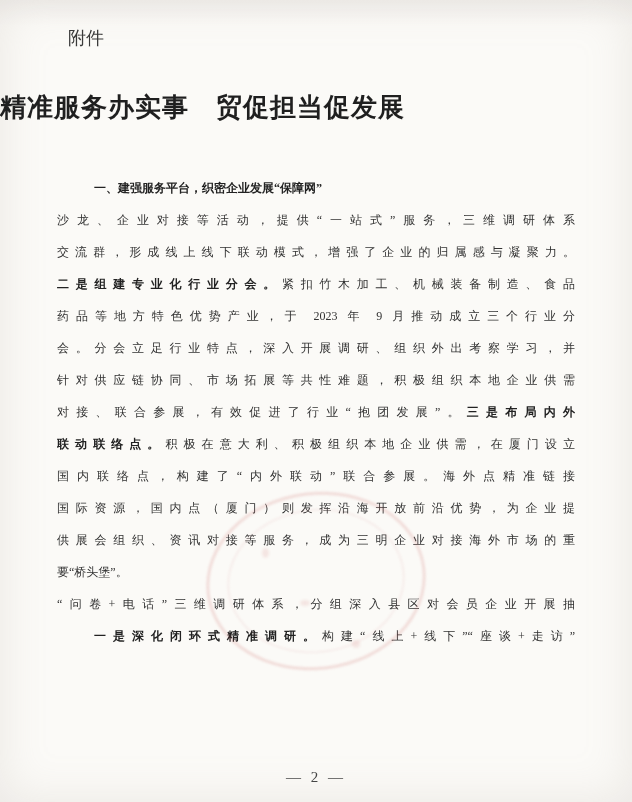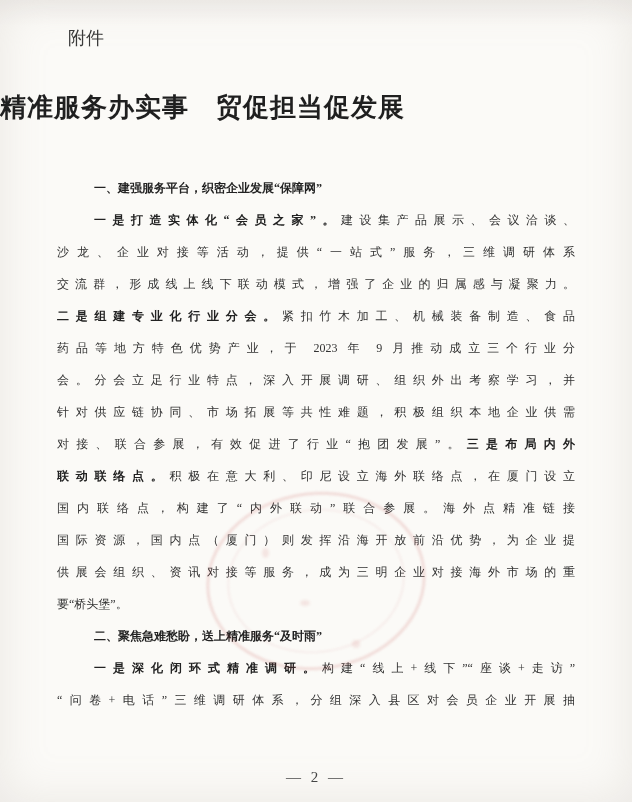--- a/index.html
+++ b/index.html
@@ -69,36 +69,34 @@
 </head>
 <body>
 
 <div class="page">
   <div class="attachment">附件</div>
 
   <h1 class="title">精准服务办实事　贸促担当促发展</h1>
 
   <div class="body" id="body-lines">
       <div class="line indent"><span class="seg-bold">一、建强服务平台，织密企业发展“保障网”</span></div>
-      <div class="line indent fill"><span class="seg-bold">一是打造实体化“会员之家”。</span><span class="seg">建设集产品展示、会议洽谈、</span></div>
       <div class="line fill"><span class="seg">沙龙、企业对接等活动，提供“一站式”服务，三维调研体系</span></div>
       <div class="line fill"><span class="seg">交流群，形成线上线下联动模式，增强了企业的归属感与凝聚力。</span></div>
       <div class="line fill"><span class="seg-bold">二是组建专业化行业分会。</span><span class="seg">紧扣竹木加工、机械装备制造、食品</span></div>
       <div class="line fill"><span class="seg">药品等地方特色优势产业，于 2023 年 9 月推动成立三个行业分</span></div>
       <div class="line fill"><span class="seg">会。分会立足行业特点，深入开展调研、组织外出考察学习，并</span></div>
       <div class="line fill"><span class="seg">针对供应链协同、市场拓展等共性难题，积极组织本地企业供需</span></div>
       <div class="line fill"><span class="seg">对接、联合参展，有效促进了行业“抱团发展”。</span><span class="seg-bold">三是布局内外</span></div>
-      <div class="line fill"><span class="seg-bold">联动联络点。</span><span class="seg">积极在意大利、印尼设立海外联络点，在厦门设立</span></div>
+      <div class="line fill"><span class="seg-bold">联动联络点。</span><span class="seg">积极在意大利、积极组织本地企业供需，在厦门设立</span></div>
       <div class="line fill"><span class="seg">国内联络点，构建了“内外联动”联合参展。海外点精准链接</span></div>
       <div class="line fill"><span class="seg">国际资源，国内点（厦门）则发挥沿海开放前沿优势，为企业提</span></div>
       <div class="line fill"><span class="seg">供展会组织、资讯对接等服务，成为三明企业对接海外市场的重</span></div>
       <div class="line"><span class="seg">要“桥头堡”。</span></div>
-      <div class="line indent"><span class="seg-bold">二、聚焦急难愁盼，送上精准服务“及时雨”</span></div>
+      <div class="line fill"><span class="seg">“问卷+电话”三维调研体系，分组深入县区对会员企业开展抽</span></div>
       <div class="line indent fill"><span class="seg-bold">一是深化闭环式精准调研。</span><span class="seg">构建“线上+线下”“座谈+走访”</span></div>
-      <div class="line fill"><span class="seg">“问卷+电话”三维调研体系，分组深入县区对会员企业开展抽</span></div>
     </div>
 
   <div class="stamp"></div>
   <div class="stamp-speck speck1"></div>
   <div class="stamp-speck speck2"></div>
   <div class="stamp-speck speck3"></div>
 
   <div class="footer">— 2 —</div>
 </div>
 

